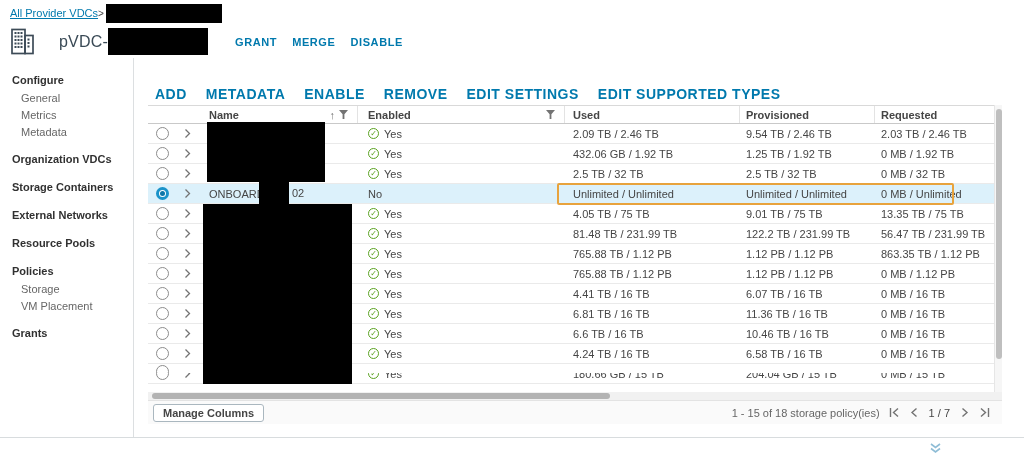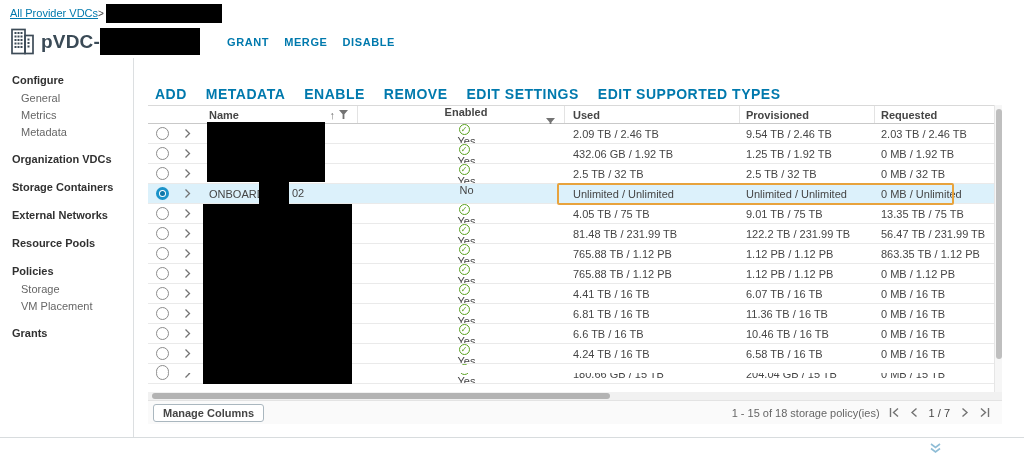--- a/index.html
+++ b/index.html
@@ -8,21 +8,21 @@
   .abs { position:absolute; }
 
   
   #breadcrumb-row { left:10px; top:4px; height:18px; font-size:11px; display:flex; align-items:center; }
   #breadcrumb-link { color:#0079ad; text-decoration:underline; cursor:pointer; }
   .crumb-sep { color:#454545; font-size:10px; }
   .redact { background:#000; display:inline-block; }
   #redact-breadcrumb { width:116px; height:19px; margin-left:2px; }
 
   #title-row { left:10px; top:28px; display:flex; align-items:center; }
-  #title-text { font-size:19px; font-weight:700; color:#3a4a56; margin-left:6px; letter-spacing:.2px; }
+  #title-text { font-size:16px; font-weight:400; color:#3a4a56; margin-left:24px; letter-spacing:.2px; }
   #redact-title { width:100px; height:27px; }
   .hdr-action { font-size:11px; font-weight:bold; color:#0079ad; letter-spacing:.6px; margin-left:15px; cursor:pointer; }
   #hdr-actions { margin-left:12px; display:flex; align-items:center; }
 
   
   #sidebar { left:12px; top:71px; width:120px; font-size:11px; }
   .side-section { margin-bottom:10px; }
   .side-head { font-weight:bold; color:#313131; padding:3px 0; cursor:pointer; }
   .side-child { color:#666; padding:2.5px 0 2.5px 9px; cursor:pointer; }
   #content-divider { left:133px; top:58px; width:1px; height:379px; background:#dcdfe1; }
@@ -33,21 +33,21 @@
 
   
   #datagrid { left:148px; top:105px; width:854px; height:319px; font-size:11px; }
   #grid-header { position:absolute; top:0; left:0; width:846px; height:19px; display:flex;
     border-top:1px solid #d9d9d9; border-bottom:1px solid #c9c9c9; background:#fff;
     font-weight:bold; color:#454545; }
   .hc { display:flex; align-items:center; height:100%; }
   .hc-brd { border-right:1px solid #e3e3e3; }
   .c-radio{ width:30px; } .c-chev{ width:28px; } .c-name{ width:152px; }
   .c-enabled{ width:207px; } .c-used{ width:175px; } .c-prov{ width:135px; } .c-req{ width:119px; }
-  .pad-name{ padding-left:3px; } .pad-en{ padding-left:10px;flex-direction:column; } .pad-u{ padding-left:8px; }
+  .pad-name{ padding-left:3px; } .pad-en{ padding-left:10px; } .pad-u{ padding-left:8px; }
   .pad-p{ padding-left:6px; } .pad-r{ padding-left:6px; }
   .hdr-icons { margin-left:auto; display:flex; align-items:center; gap:4px; padding-right:9px; }
   .sort-arrow { color:#737373; font-size:11px; font-weight:normal; cursor:pointer; }
   .filter-icon { cursor:pointer; display:inline-flex; }
 
   #grid-rows { position:absolute; top:19px; left:0; width:846px; }
   .row { display:flex; height:20px; border-bottom:1px solid #eaeaea; background:#fff; align-items:center; cursor:default; }
   .row.sel { background:#dcf1fb; }
   .cell { display:flex; align-items:center; height:100%; overflow:hidden; white-space:nowrap; }
   .radio { width:13px; height:13px; border:1px solid #8c8c8c; border-radius:50%; background:#fff; margin-left:8px; cursor:pointer; flex:none; }

